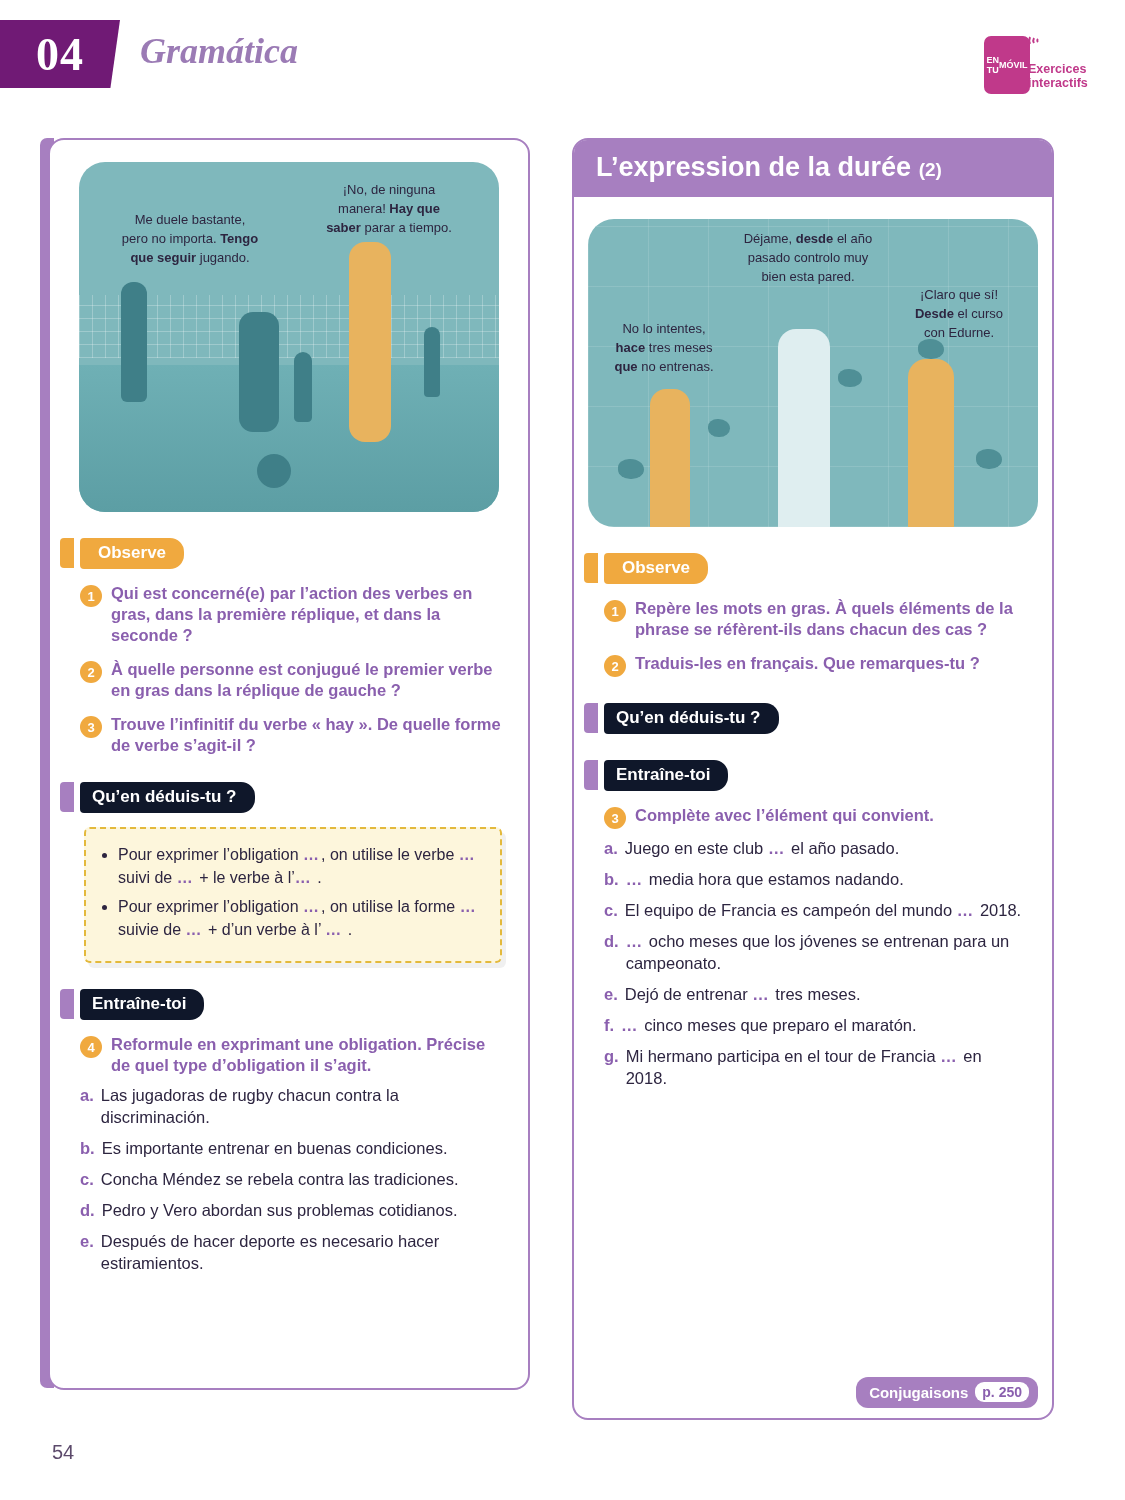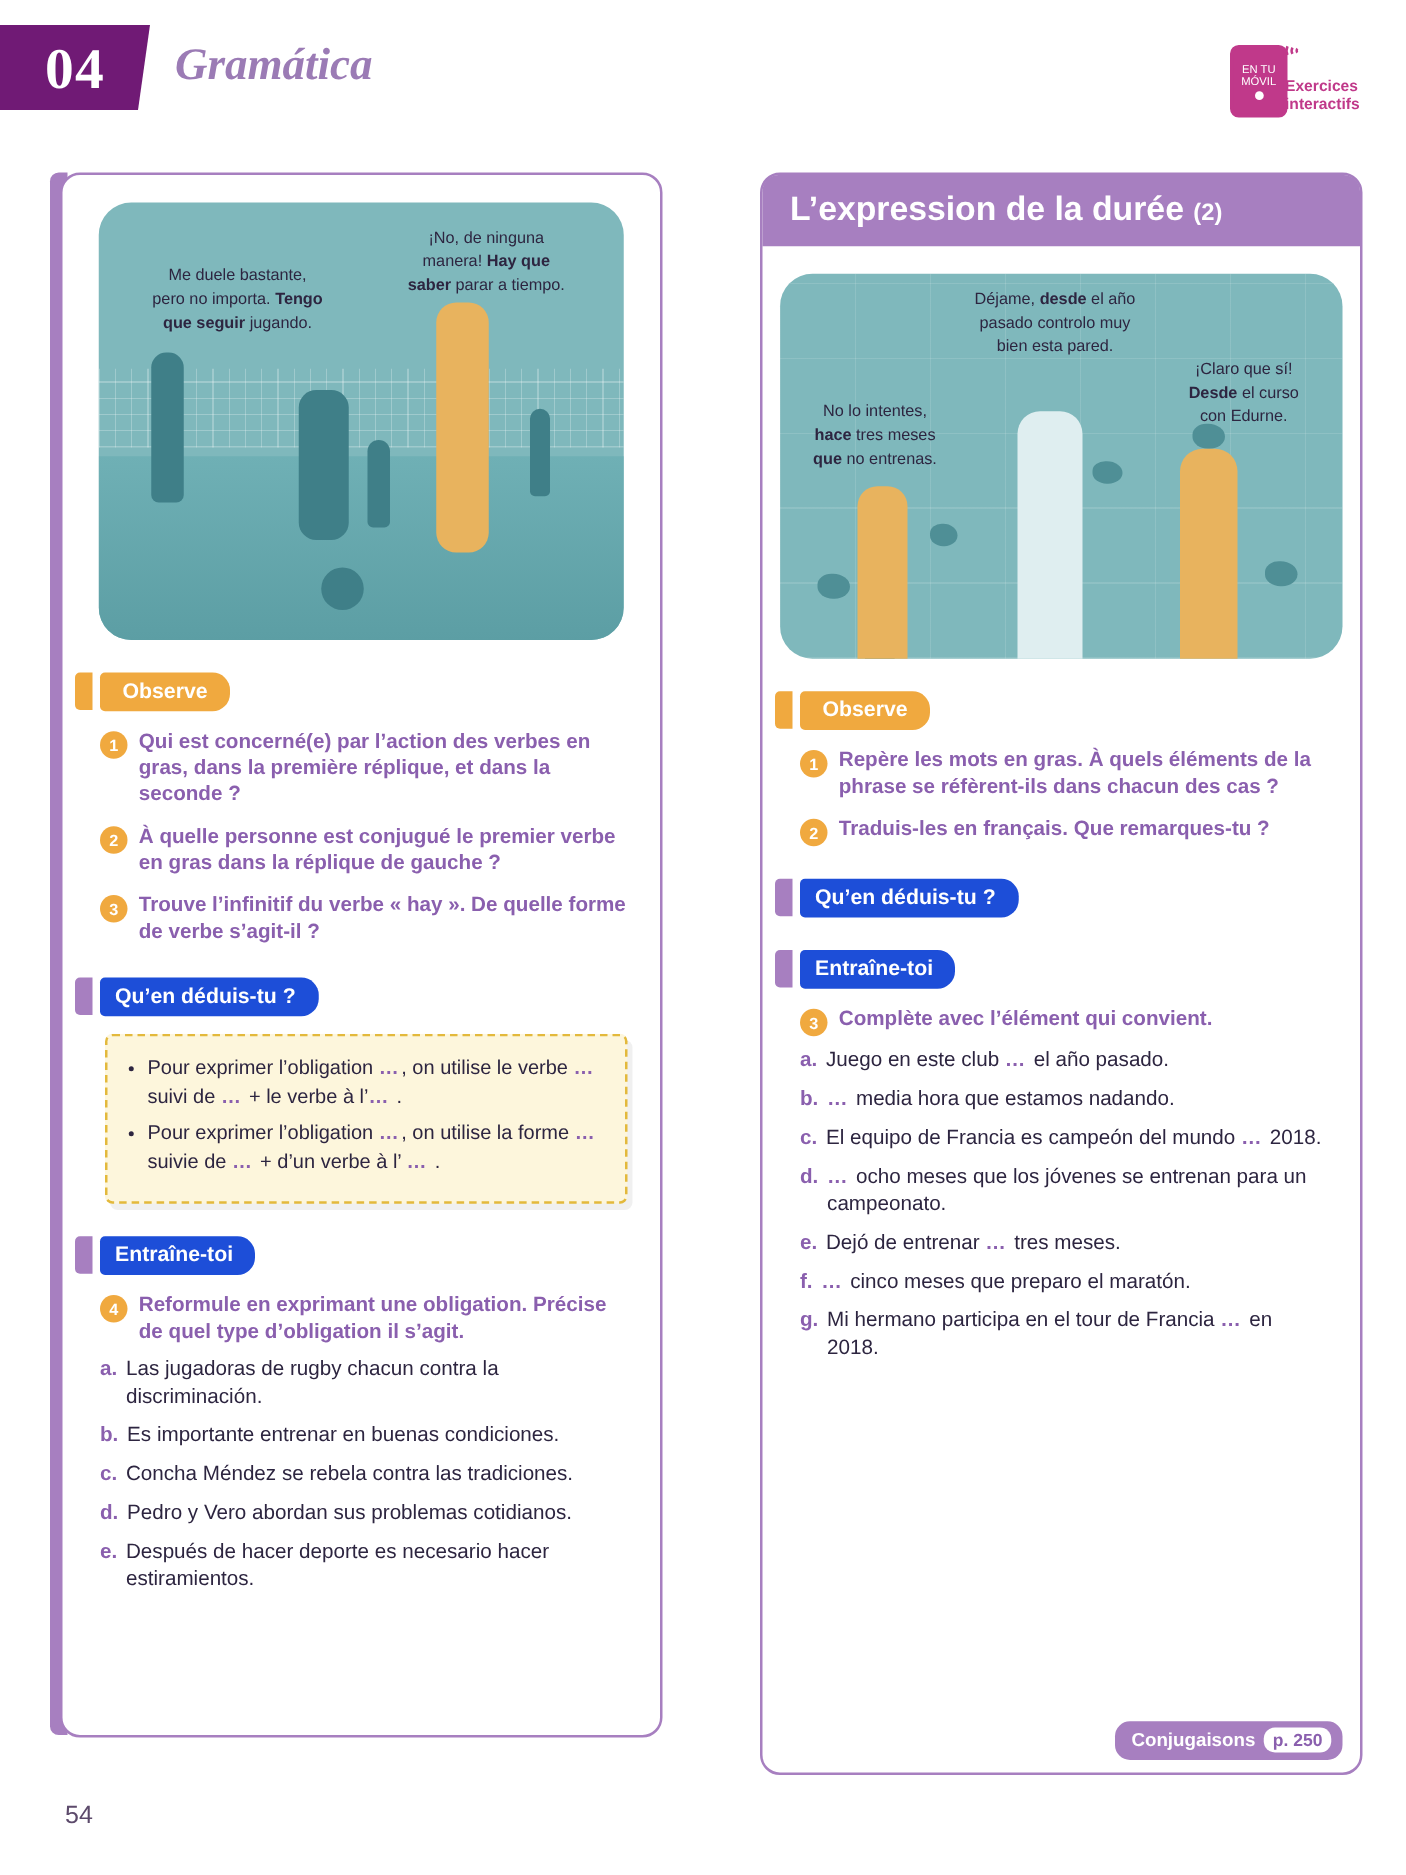--- a/index.html
+++ b/index.html
@@ -22,36 +22,36 @@
     clip-path: polygon(0 0, 100% 0, 92% 100%, 0 100%);
     font-family:Liberation Serif, serif;
   }
   .header-title {
     position:absolute; left:140px; top:30px;
     font-size:36px; color:#9b7bb5; font-style:italic; font-weight:bold;
     font-family:"Liberation Serif", serif;
   }
   .mobile-badge { position:absolute; right:95px; top:36px; width:46px; height:58px;
     border:3px solid #c0398a; border-radius:7px; background:#c0398a; color:#fff;
-    display:flex; flex-direction:column; align-items:center; justify-content:center;
-    font-size:9px; font-weight:normal; line-height:10px; text-align:center; }
+    display:flex; flex-direction:row; align-items:center; justify-content:center;
+    font-size:9px; font-weight:bold; line-height:10px; text-align:center; }
   .mobile-badge .dot { width:7px; height:7px; border-radius:50%; background:#fff; margin-top:3px;}
   .wifi { position:absolute; right:78px; top:32px; color:#c0398a; font-size:17px; }
   .mobile-text { position:absolute; right:5px; top:62px; width:92px; font-size:12.5px;
     color:#c0398a; font-weight:bold; line-height:14px; }
 
   
   .left-rail { position:absolute; left:40px; top:138px; width:14px; height:1250px;
     background:#a77fc0; border-radius:7px 0 0 7px; }
 
   
   .col { position:absolute; top:138px; width:482px;
     background:#ffffff; border:2px solid #a77fc0; border-radius:16px; }
   .col-left  { left:48px;  height:1252px; }
-  .col-right { left:608px; height:1282px; }
+  .col-right { left:572px; height:1282px; }
 
   .col-head {
     background:#a77fc0; color:#ffffff; border-radius:13px 13px 0 0;
     padding:12px 22px 14px 22px; font-size:27px; font-weight:bold;
   }
   .col-head .sub { font-size:19px; font-weight:bold; }
 
   
   .illus { margin:22px auto 0 auto; border-radius:26px; background:#7fb8bc; position:relative; overflow:hidden; }
   .illus-left  { width:420px; height:350px; }
@@ -74,21 +74,21 @@
     font-family:"Liberation Sans", sans-serif;
   }
   .bubble b { font-weight:bold; }
 
   
   .tag {
     display:inline-block; background:#f0a93f; color:#ffffff;
     font-size:17px; font-weight:bold; padding:5px 18px 6px 18px;
     border-radius:4px 14px 14px 4px; position:relative;
   }
-  .tag-purple { background:#1d4ed8;padding-left:12px; }
+  .tag-purple { background:#0f172a;padding-left:12px; }
   .tag-row { margin:26px 0 14px 0; padding-left:0; position:relative; }
   .tag-row:before {
     content:""; position:absolute; left:-20px; top:0; width:14px; height:30px;
     background:#a77fc0; border-radius:4px 0 0 4px;
   }
   .tag-row.orange:before { background:#f0a93f; }
 
   
   .qlist { padding:0 26px 0 30px; }
   .q { display:flex; align-items:flex-start; margin-bottom:13px; }

